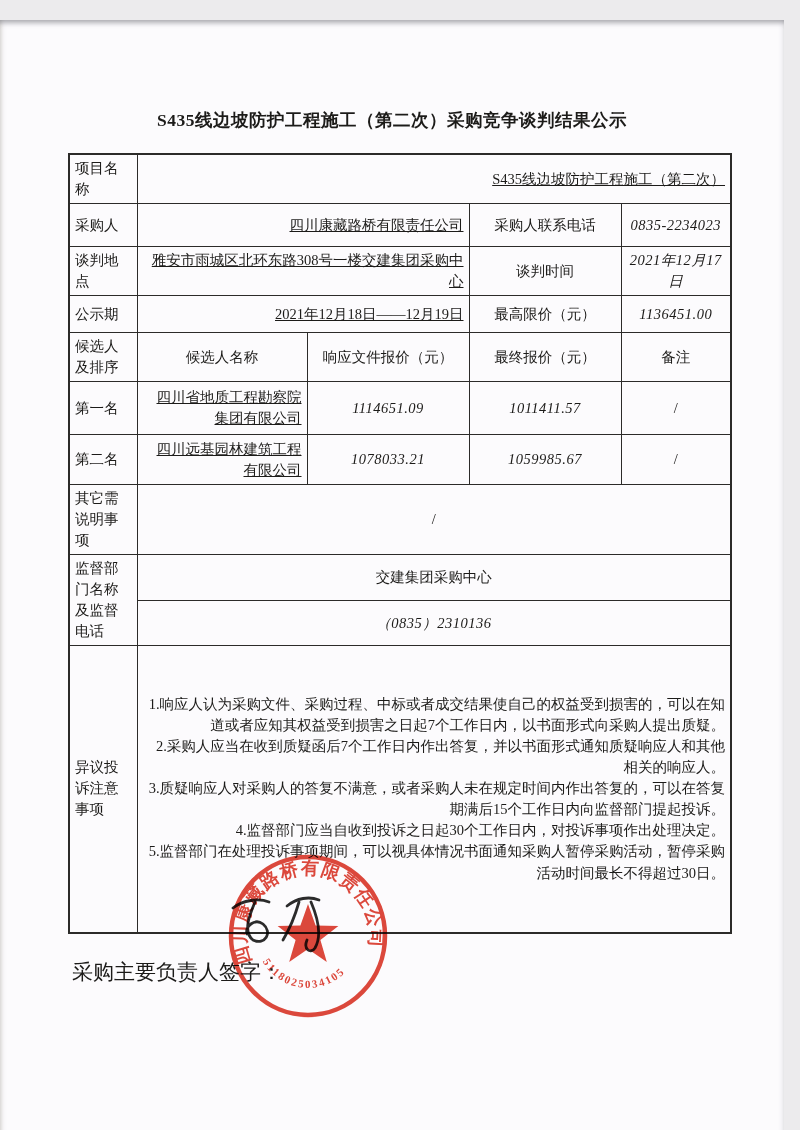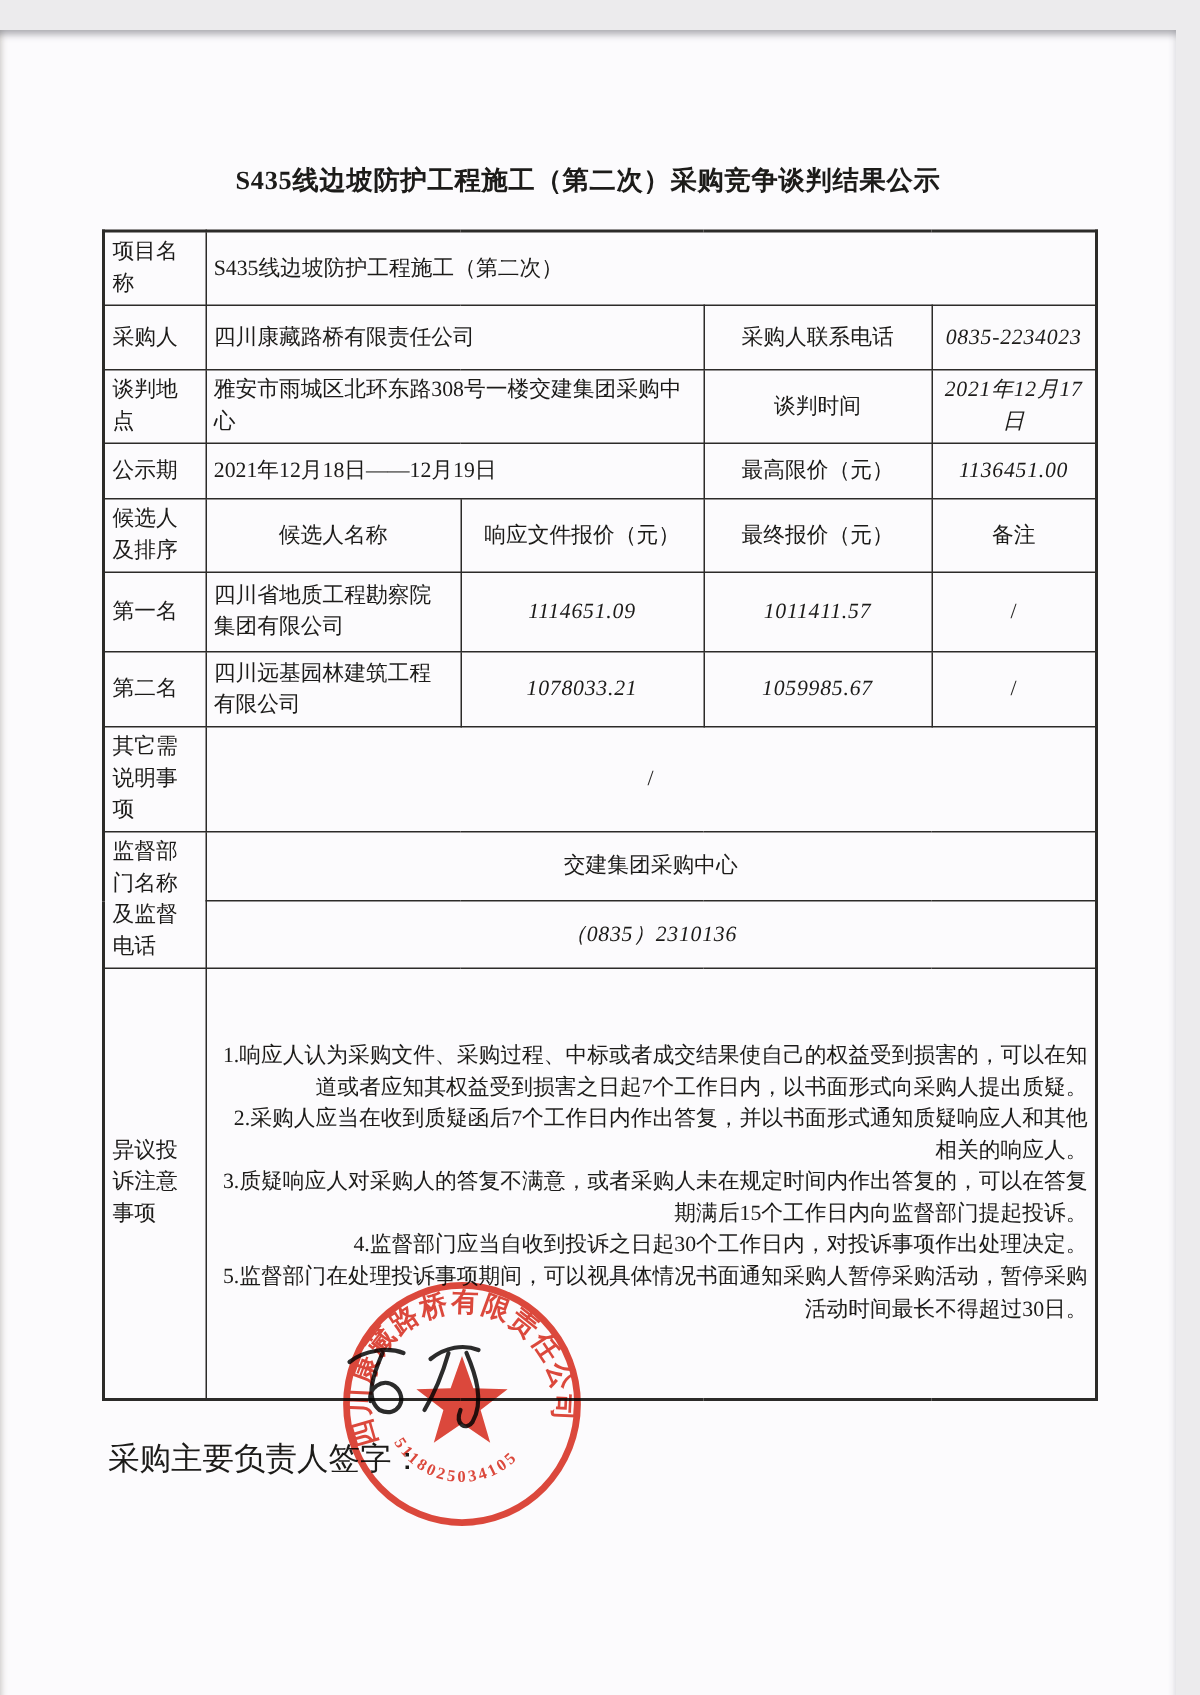--- a/index.html
+++ b/index.html
@@ -39,21 +39,21 @@
   table.doc td{
     border:1.4px solid #2c2b29;
     font-size:14.5px;
     line-height:1.45;
     padding:3px 5px;
     vertical-align:middle;
     word-break:break-all;
     overflow:hidden;
   }
   td.lbl{text-align:left;padding-left:5px;}
-  td.left{text-align:left;padding-left:7px;}
+  td.left{text-align:right;padding-left:7px;text-decoration:underline;}
   td.ctr{text-align:center;}
   td.num{text-align:center;letter-spacing:.5px;font-style:italic;}
   tr.r1{height:47px;padding-left:14px;} tr.r2{height:43px;} tr.r3{height:45px;}
   tr.r4{height:37px;} tr.r5{height:42px;} tr.r6{height:53px;padding-left:12px;}
   tr.r7{height:50px;} tr.r8{height:40px;} tr.r9{height:38px;padding-left:40px;}
   tr.r10{height:37px;} tr.r11{height:287px;}
   td.obj{
     text-align:right;
     padding:6px 10px;
     line-height:1.8;

